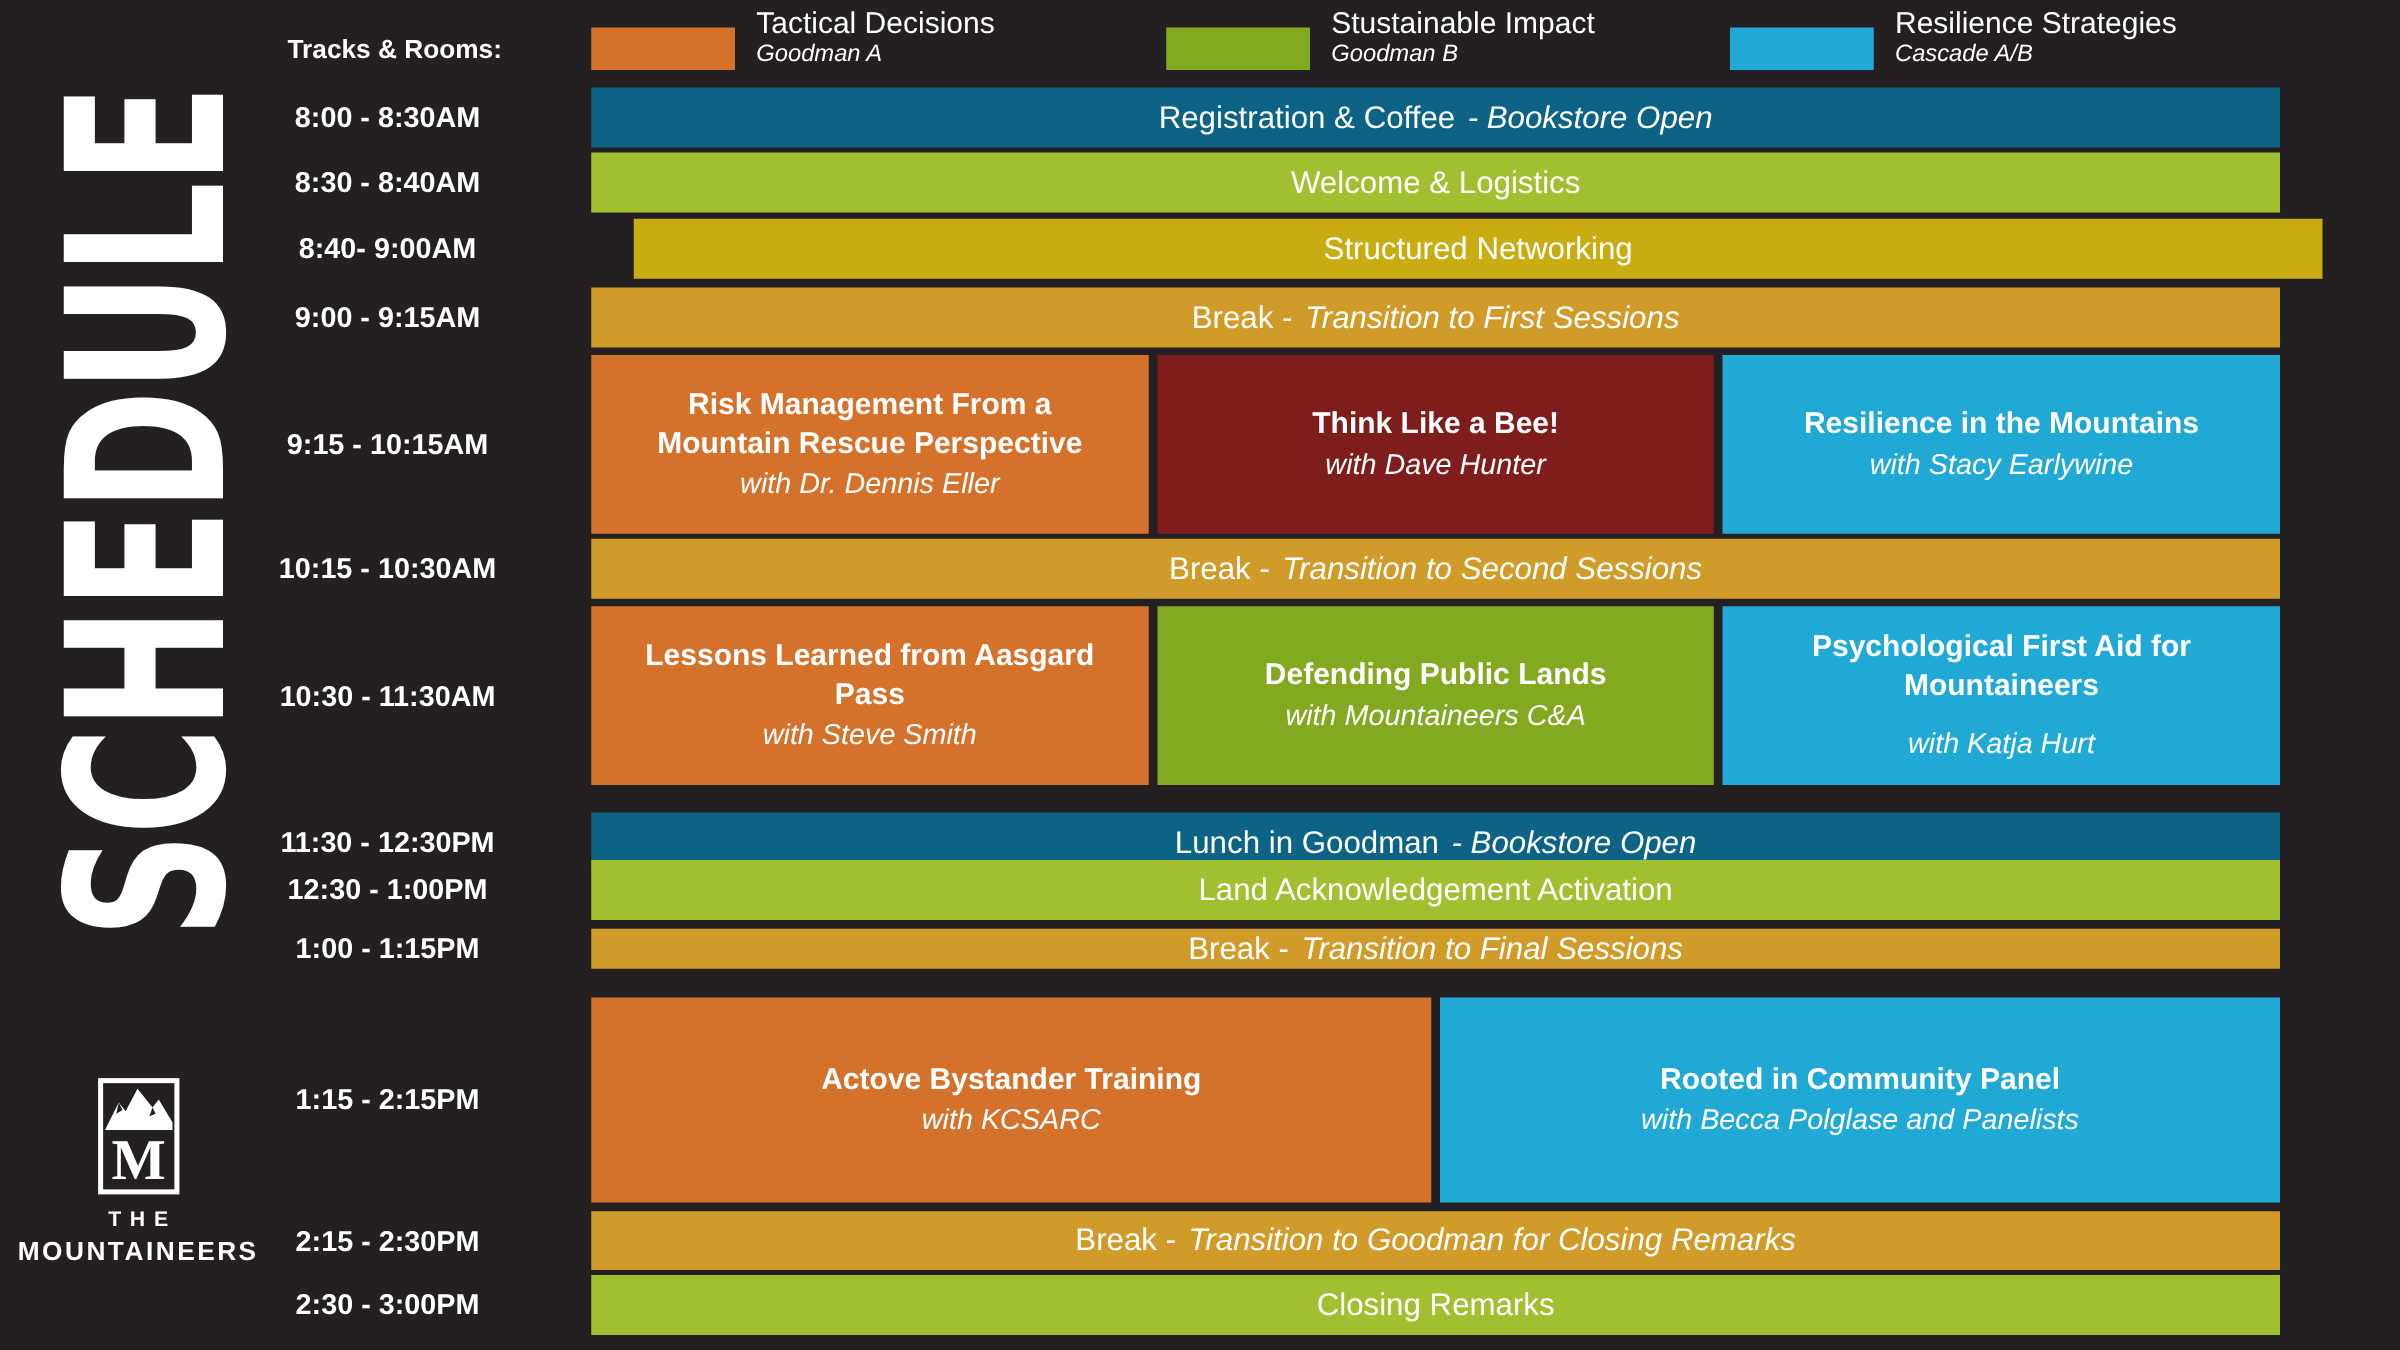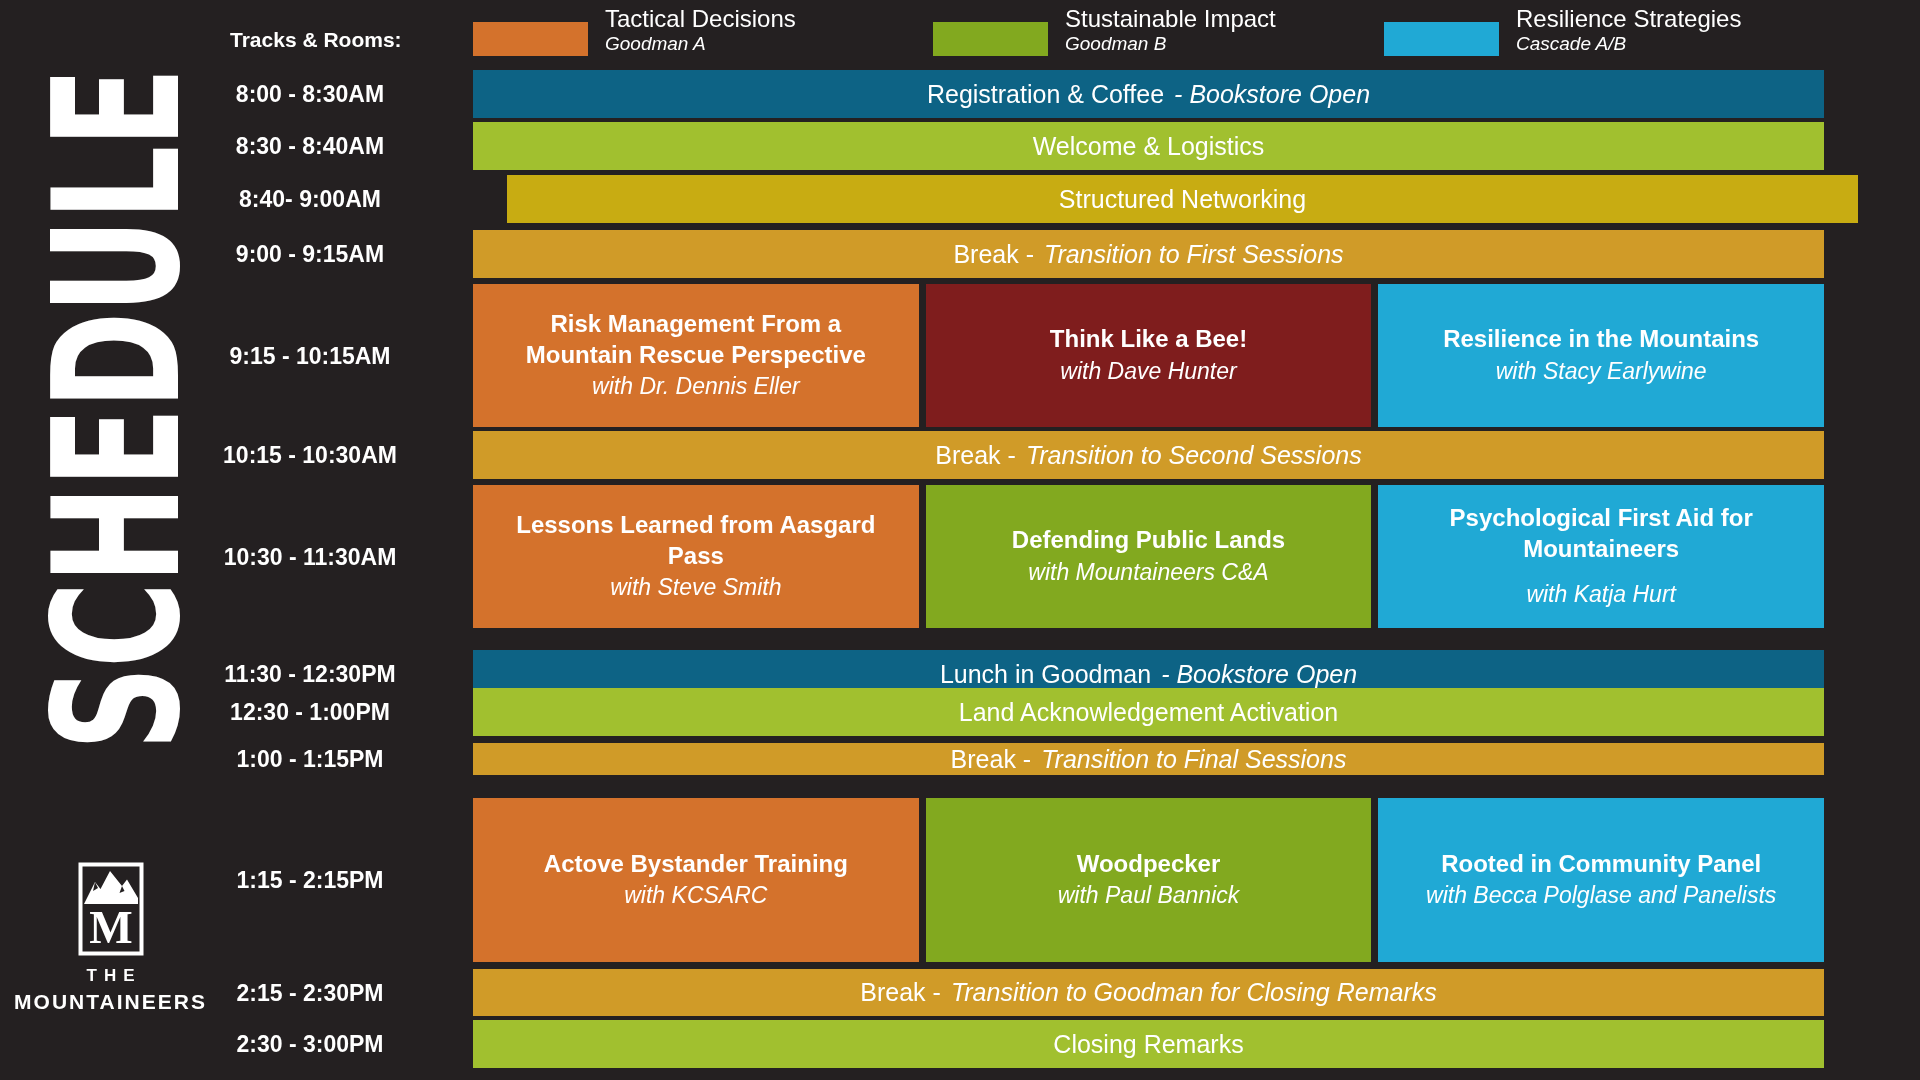--- a/index.html
+++ b/index.html
@@ -185,24 +185,20 @@
           <span class="i">Transition to Final Sessions</span>
         </div>
       </div>
       <div class="row" style="top: 798px; height: 164px;">
         <div class="time">1:15 - 2:15PM</div>
         <div class="cards">
           <div class="card" style="background: rgb(212, 114, 44);">
             <div class="card-title">Actove Bystander Training</div>
             <div class="card-speaker">with KCSARC</div>
           </div>
-          <div class="card" style="background: rgb(130, 169, 31);">
-            <div class="card-title">Woodpecker</div>
-            <div class="card-speaker">with Paul Bannick</div>
-          </div>
           <div class="card" style="background: rgb(32, 169, 213);">
             <div class="card-title">Rooted in Community Panel</div>
             <div class="card-speaker">with Becca Polglase and Panelists</div>
           </div>
         </div>
       </div>
       <div class="row" style="top: 969px; height: 47px;">
         <div class="time">2:15 - 2:30PM</div>
         <div class="bar" style="background: rgb(208, 155, 40);">
           <span class="b">Break -</span>

